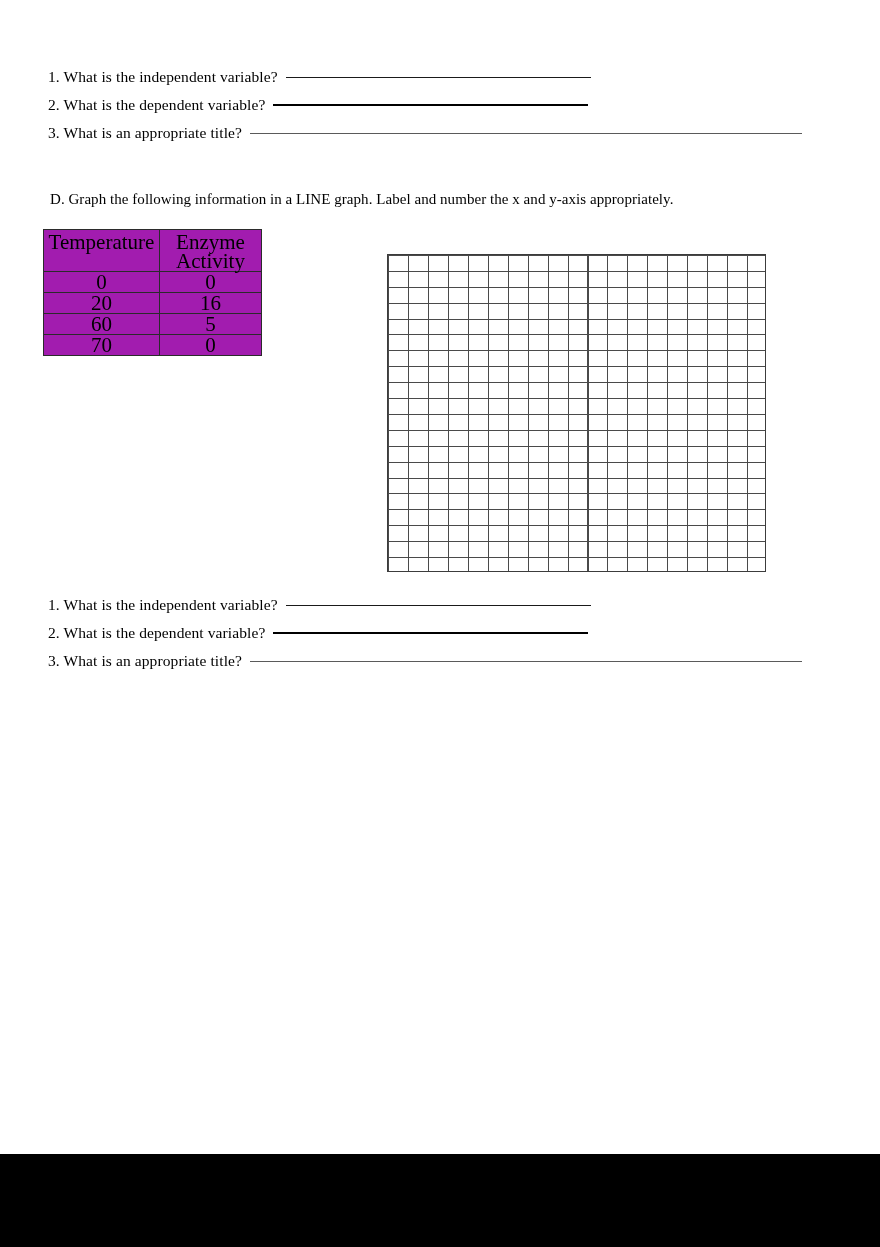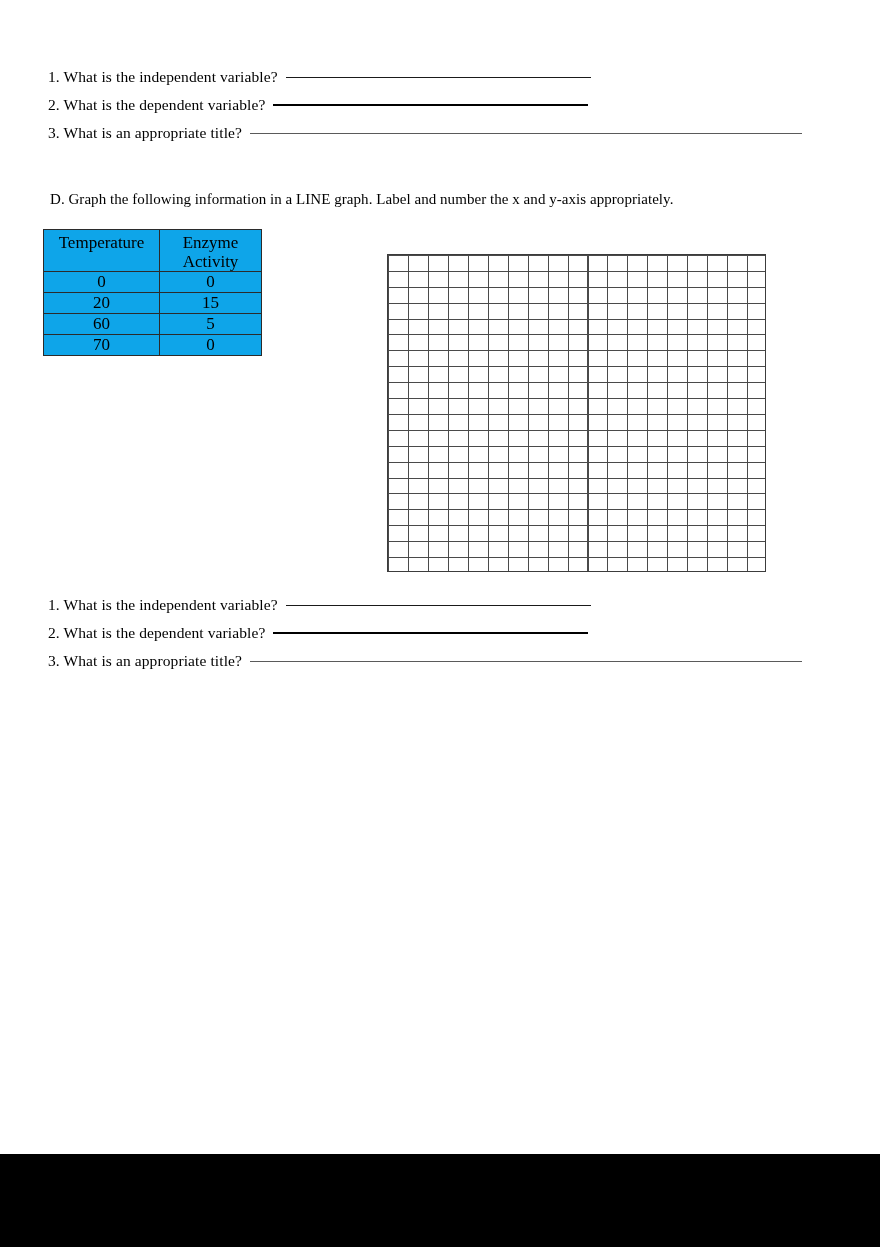--- a/index.html
+++ b/index.html
@@ -73,24 +73,24 @@
     position: absolute;
     left: 43px;
     top: 218px;
     width: 218px;
     border-collapse: collapse;
     table-layout: fixed;
   }
   .data-table td, .data-table th {
     border: 1px solid #2b2b2b;
     font-weight: normal;
-    font-size: 17px;
+    font-size: 21px;
     text-align: center;
     padding: 0;
-    background: #0ea5e9;
+    background: #a21caf;
   }
   .data-table th {
     height: 38px;
     vertical-align: top;
     padding-top: 3px;
     line-height: 19px;
   }
   .data-table td {
     height: 20px;
     line-height: 20px;
@@ -169,21 +169,21 @@
         </th>
       </tr>
     </thead>
     <tbody>
       <tr>
         <td>0</td>
         <td>0</td>
       </tr>
       <tr>
         <td>20</td>
-        <td>15</td>
+        <td>16</td>
       </tr>
       <tr>
         <td>60</td>
         <td>5</td>
       </tr>
       <tr>
         <td>70</td>
         <td>0</td>
       </tr>
     </tbody>

